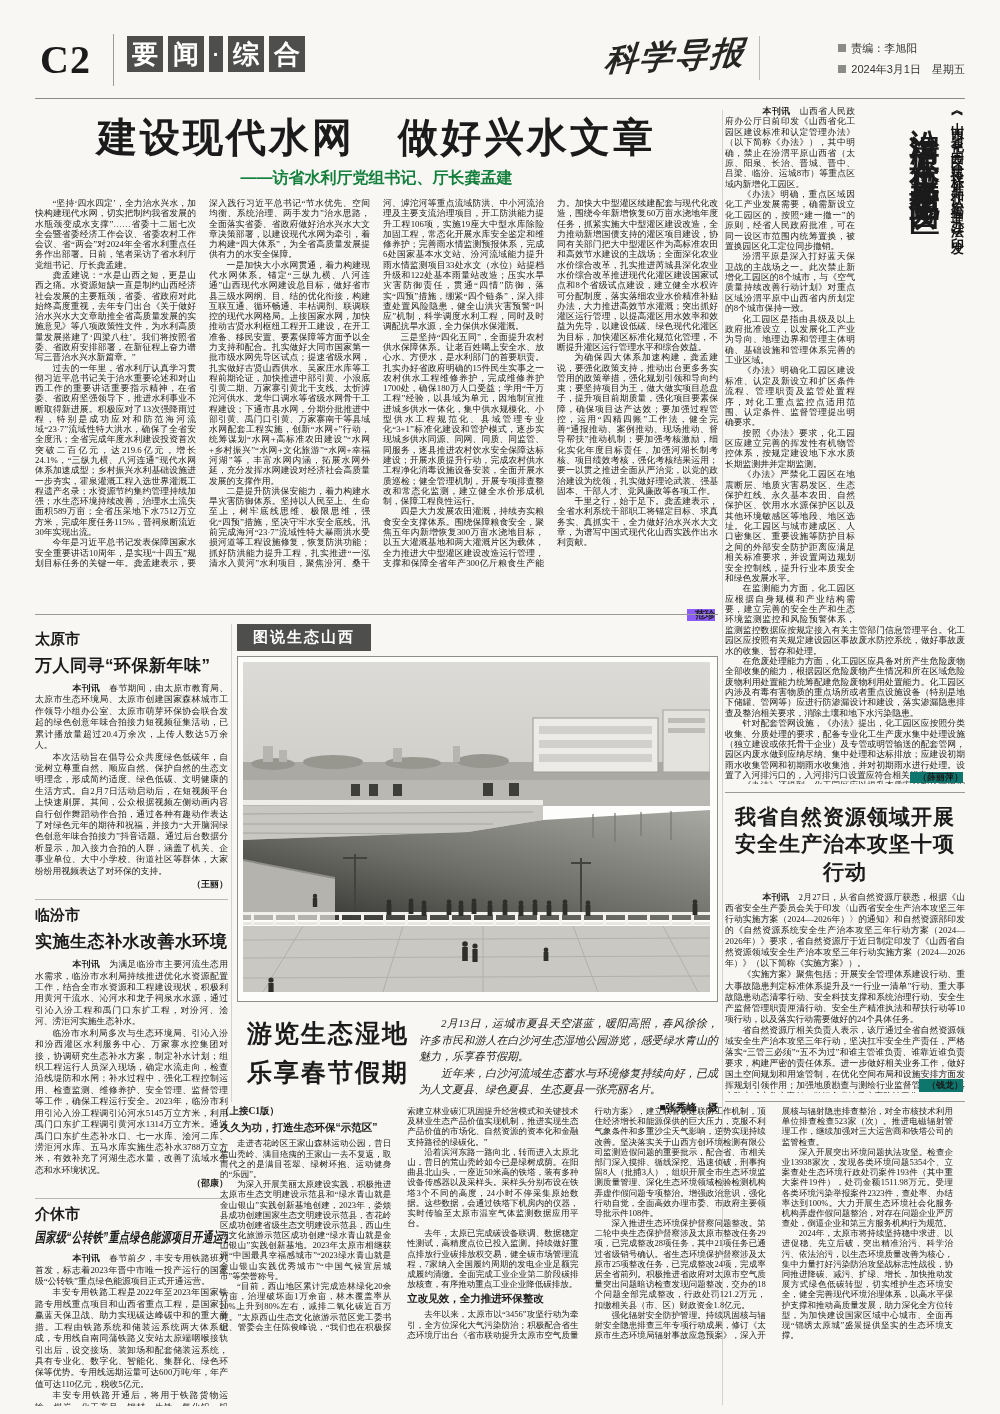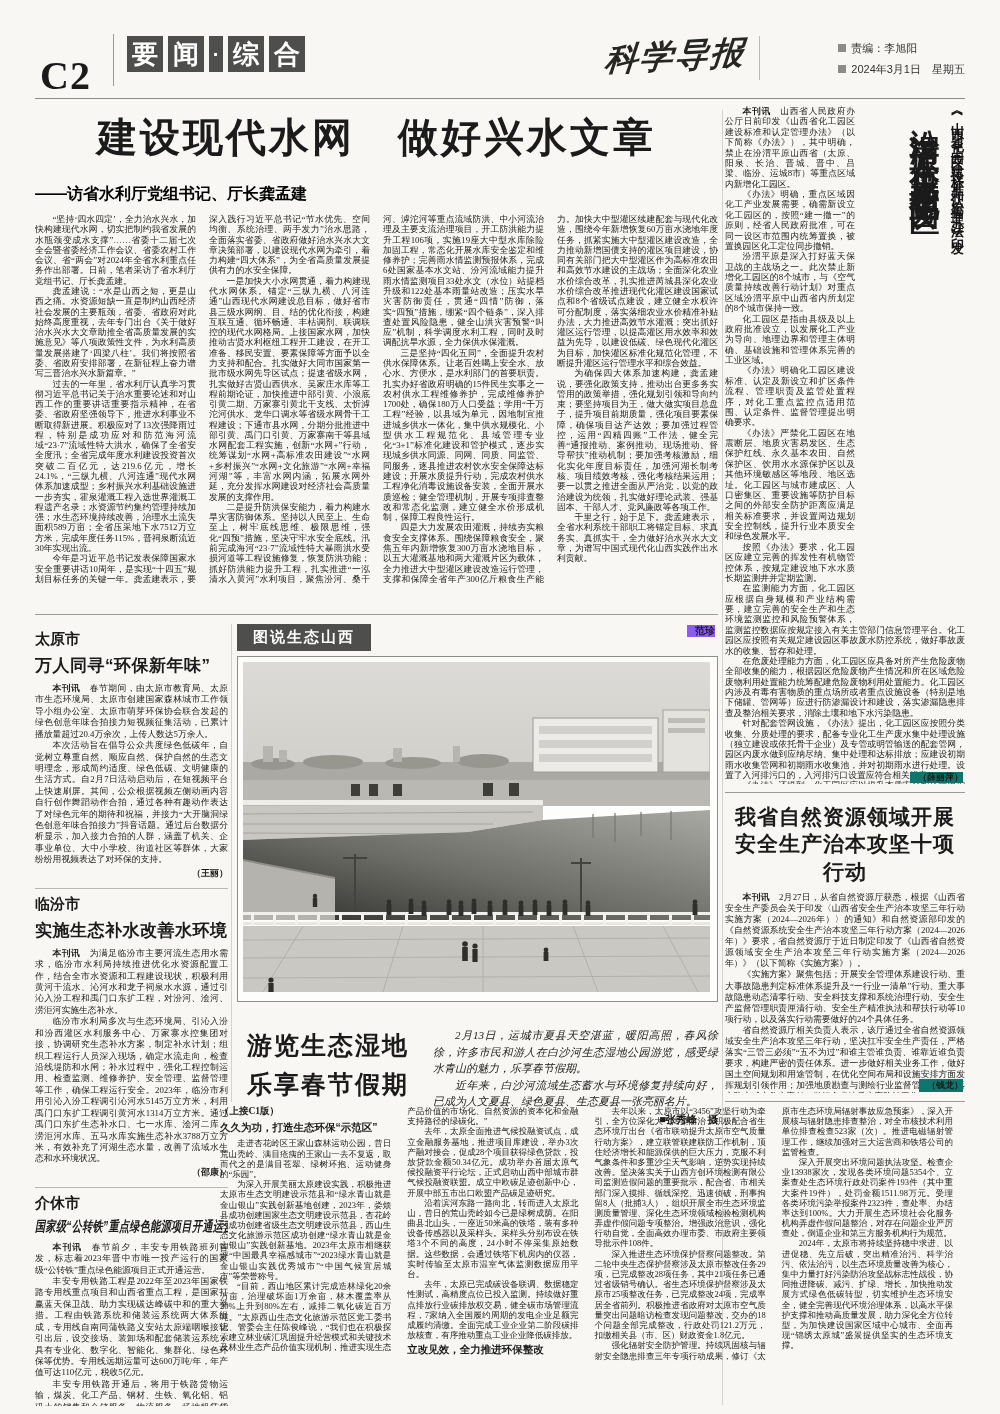--- a/index.html
+++ b/index.html
@@ -1,35 +1,35 @@
 <!DOCTYPE html>
 <html><head>
 <meta charset="utf-8">
 <style>
   html,body{margin:0;padding:0;background:#e8e7e3;}
   #page{position:relative;width:1000px;height:1414px;margin:0 auto;background:#f8f7f4;
         font-family:"Liberation Serif",serif;color:#1b1b1b;overflow:hidden;}
   
   .hdr{position:absolute;left:35px;top:28px;right:35px;height:66px;}
-  .c2{position:absolute;left:5px;top:24px;font:700 40px "Liberation Serif",serif;letter-spacing:1px;}
+  .c2{position:absolute;left:5px;top:8px;font:700 40px "Liberation Serif",serif;letter-spacing:1px;}
   .hdr-vline{position:absolute;left:78px;top:6px;width:1px;height:52px;background:#9a9a97;}
   .tiles{position:absolute;left:92px;top:8px;display:flex;gap:5px;align-items:center;}
   .tile{display:flex;align-items:center;justify-content:center;width:36px;height:36px;background:#4e4e4c;
         color:#fff;font:700 26px "Liberation Sans",sans-serif;}
   .tile.narrow{width:14px;font-size:20px;}
   .logo{position:absolute;right:220px;top:6px;font:700 italic 33px "DejaVu Serif",serif;color:#262624;
         transform:skewX(-8deg) rotate(-3deg);letter-spacing:2px;}
   .hdr-vline2{position:absolute;right:205px;top:8px;width:1px;height:44px;background:#bbb;}
   .credits{position:absolute;right:0;top:10px;font:11px "Liberation Sans",sans-serif;color:#333;line-height:1.9;}
   .credits .sq{display:inline-block;width:8px;height:8px;background:#8b8b88;margin-right:5px;}
   .hdr-rule{position:absolute;left:35px;right:35px;top:98px;height:1px;background:#8b8b88;}
   
   .lead{position:absolute;left:35px;top:106px;width:683px;}
   .lead h1{margin:4px 0 0;text-align:center;font:700 40px "Liberation Sans",sans-serif;letter-spacing:3px;}
-  .lead .sub{margin-top:19px;font:600 16px "Liberation Sans",sans-serif;color:#000000;}
+  .lead .sub{margin-top:3px;text-align:center;font:600 16px "Liberation Sans",sans-serif;color:#15803d;}
   .lead-body{position:relative;margin-top:9px;height:424px;overflow:hidden;
              column-count:4;column-gap:13px;font-size:8.8px;line-height:1.17;text-align:justify;}
   .lead-body p{margin:0;text-indent:2em;}
   .lead-author{position:absolute;right:3px;bottom:1px;font-weight:700;font-size:10px;background:#8b5cf6;padding-left:8px;}
   .lead-rule{position:absolute;left:35px;top:614px;width:683px;height:1px;background:#9a9a97;}
   
   .vrule{position:absolute;width:1px;background:#d3d2ce;}
   
   .leftcol{position:absolute;left:35px;top:624px;width:193px;height:782px;overflow:hidden;}
   .city-block{padding:4px 0 8px;border-bottom:1px solid #b9b8b4;}
@@ -39,21 +39,21 @@
   .city-head.condensed{font:700 italic 14px "Liberation Sans",sans-serif;transform:scaleX(.72);
                        transform-origin:left center;white-space:nowrap;width:139%;}
   .city-body{font-size:8.8px;line-height:1.3;text-align:justify;}
   .city-body p{margin:0;text-indent:2em;}
   .city-author{text-align:right;font-weight:700;font-size:9px;margin-top:1px;}
   
   .photosec{position:absolute;left:237px;top:624px;width:481px;}
   .photo-label{display:inline-block;background:#4e4e4c;color:#fff;font:700 15px "Liberation Sans",sans-serif;
                padding:4px 16px;letter-spacing:2px;}
   .photo-frame{margin-top:5px;border:1px solid #8f8e8a;background:#fdfdfb;padding:5px;}
-  .caption{display:flex;gap:14px;margin-top:25px;}
+  .caption{display:flex;margin-top:13px;}
   .cap-title{width:182px;text-align:center;font:700 25px "Liberation Serif",serif;line-height:1.55;letter-spacing:2px;}
   .cap-text{flex:1;font-size:11px;line-height:1.5;font-style:italic;text-align:justify;}
   .cap-text p{margin:0;text-indent:2em;}
   .cap-credit{text-align:right;font-weight:700;font-style:normal;font-size:10.5px;margin-top:2px;}
   
   .rightcol{position:absolute;left:725px;top:106px;width:240px;}
   .art1{position:relative;height:678px;overflow:hidden;font-size:8.8px;line-height:1.18;text-align:justify;}
   .vhead-wrap{float:right;width:102px;height:514px;margin-left:8px;display:flex;justify-content:flex-end;gap:8px;}
   .vhead-main{writing-mode:vertical-rl;font:700 30px "Liberation Sans",sans-serif;letter-spacing:6px;line-height:1.1;}
   .vhead-side{writing-mode:vertical-rl;font:600 13px "Liberation Serif",serif;letter-spacing:6px;color:#141414;line-height:1.2;}
@@ -63,21 +63,21 @@
   .art2{position:relative;height:292px;overflow:hidden;}
   .art2 h2{margin:2px 0 4px;text-align:center;font:700 21px "Liberation Sans",sans-serif;line-height:1.3;letter-spacing:1px;}
   .art2-body{margin-top:7px;font-size:8.8px;line-height:1.26;text-align:justify;}
   .art2-body p{margin:0;text-indent:2em;}
   
   .contart{position:absolute;left:220px;top:1106px;width:733px;height:299px;overflow:hidden;
            column-count:4;column-gap:16px;font-size:8.5px;line-height:1.2;text-align:justify;}
   .contart .note{font-weight:700;font-size:9.5px;margin:0 0 4px;}
   .contart p{margin:0;text-indent:2em;}
   .contart p.subhead{font:700 10.5px "Liberation Sans",sans-serif;text-indent:0;margin:3px 0 3px;}
-  b{font-weight:700;}
+  b{font-weight:700;margin-left:20px;}
 </style>
 </head>
 <body>
 
 <div id="page">
 
   <div class="hdr">
     <div class="c2">C2</div>
     <div class="hdr-vline"></div>
     <div class="tiles">
@@ -355,22 +355,22 @@
       <div class="vhead-wrap">
         <div class="vhead-main">汾渭平原八市禁止新增化工园区</div>
         <div class="vhead-side">《山西省化工园区建设标准和认定管理办法》印发</div>
       </div>
       <div>
           <p><b>本刊讯</b>　山西省人民政府办公厅日前印发《山西省化工园区建设标准和认定管理办法》（以下简称《办法》），其中明确，禁止在汾渭平原山西省（太原、阳泉、长治、晋城、晋中、吕梁、临汾、运城8市）等重点区域内新增化工园区。</p>
           <p>《办法》明确，重点区域因化工产业发展需要，确需新设立化工园区的，按照“建一撤一”的原则，经省人民政府批准，可在同一设区市范围内统筹置换，被置换园区化工定位同步撤销。</p>
           <p>汾渭平原是深入打好蓝天保卫战的主战场之一。此次禁止新增化工园区的8个城市，与《空气质量持续改善行动计划》对重点区域汾渭平原中山西省内所划定的8个城市保持一致。</p>
           <p>化工园区是指由县级及以上政府批准设立，以发展化工产业为导向、地理边界和管理主体明确、基础设施和管理体系完善的工业区域。</p>
           <p>《办法》明确化工园区建设标准、认定及新设立和扩区条件流程、管理职责及监管处置程序，对化工重点监控点适用范围、认定条件、监督管理提出明确要求。</p>
+          <p>按照《办法》要求，化工园区应建立完善的挥发性有机物管控体系，按规定建设地下水水质长期监测井并定期监测。</p>
           <p>《办法》严禁化工园区在地震断层、地质灾害易发区、生态保护红线、永久基本农田、自然保护区、饮用水水源保护区以及其他环境敏感区等地段、地区选址。化工园区与城市建成区、人口密集区、重要设施等防护目标之间的外部安全防护距离应满足相关标准要求，并设置周边规划安全控制线，提升行业本质安全和绿色发展水平。</p>
-          <p>按照《办法》要求，化工园区应建立完善的挥发性有机物管控体系，按规定建设地下水水质长期监测井并定期监测。</p>
           <p>在监测能力方面，化工园区应根据自身规模和产业结构需要，建立完善的安全生产和生态环境监测监控和风险预警体系，监测监控数据应按规定接入有关主管部门信息管理平台。化工园区应按照有关规定建设园区事故废水防控系统，做好事故废水的收集、暂存和处理。</p>
           <p>在危废处理能力方面，化工园区应具备对所产生危险废物全部收集的能力，根据园区危险废物产生情况和所在区域危险废物利用处置能力统筹配建危险废物利用处置能力。化工园区内涉及有毒有害物质的重点场所或者重点设施设备（特别是地下储罐、管网等）应进行防渗漏设计和建设，落实渗漏隐患排查及整治相关要求，消除土壤和地下水污染隐患。</p>
           <p>针对配套管网设施，《办法》提出，化工园区应按照分类收集、分质处理的要求，配备专业化工生产废水集中处理设施（独立建设或依托骨干企业）及专管或明管输送的配套管网，园区内废水做到应纳尽纳、集中处理和达标排放；应建设初期雨水收集管网和初期雨水收集池，并对初期雨水进行处理。设置了入河排污口的，入河排污口设置应符合相关规定。</p>
           <p>《办法》还提到，化工园区应以提升本质安全和环境保护水平为目的，建立集安全生产、生态环境保护、应急救援和公共服务于一体的智慧化工园区平台。</p>
         </div>
       <div class="art-author">（薛丽萍）</div>
     </div>
     <div class="r-rule"></div>
     <div class="art2">
       <h2>
@@ -387,21 +387,20 @@
     <div class="r-rule"></div>
   </div>
 
   <div class="contart">
     <div class="note">（上接C1版）</div>
     <div>
         <p class="subhead">久久为功，打造生态环保“示范区”</p>
         <p>走进杏花岭区王家山森林运动公园，昔日荒山秃岭、满目疮痍的王家山一去不复返，取而代之的是满目苍翠、绿树环抱、运动健身的“乐园”。</p>
         <p>为深入开展美丽太原建设实践，积极推进太原市生态文明建设示范县和“绿水青山就是金山银山”实践创新基地创建，2023年，娄烦县成功创建国家生态文明建设示范县，杏花岭区成功创建省级生态文明建设示范县，西山生态文化旅游示范区成功创建“绿水青山就是金山银山”实践创新基地。2023年太原市相继获评“中国最具幸福感城市”“2023绿水青山就是金山银山实践优秀城市”“中国气候宜居城市”等荣誉称号。</p>
         <p>“目前，西山地区累计完成造林绿化20余万亩，治理破坏面1万余亩，林木覆盖率从20%上升到80%左右，减排二氧化碳近百万吨。”太原西山生态文化旅游示范区党工委书记、管委会主任陈俊峰说，“我们也在积极探索建立林业碳汇巩固提升经营模式和关键技术及林业生态产品价值实现机制，推进实现生态产品价值的市场化、自然资源的资本化和金融支持路径的绿碳化。”</p>
-        <p>去年，太原全面推进气候投融资试点，成立金融服务基地，推进项目库建设，举办3次产融对接会，促成28个项目获得绿色贷款，投放贷款金额50.34亿元。成功举办首届太原气候投融资平行论坛，正式启动山西中部城市群气候投融资联盟。成立中欧碳足迹创新中心，开展中部五市出口欧盟产品碳足迹研究。</p>
         <p>沿着滨河东路一路向北，转而进入太原北山，昔日的荒山秃岭如今已是绿树成荫。在阳曲县北山头，一座近50米高的铁塔，装有多种设备传感器以及采样头。采样头分别布设在铁塔3个不同的高度，24小时不停采集原始数据。这些数据，会通过铁塔下机房内的仪器，实时传输至太原市温室气体监测数据应用平台。</p>
         <p>去年，太原已完成碳设备联调、数据稳定性测试，高精度点位已投入监测。持续做好重点排放行业碳排放权交易，健全碳市场管理流程，7家纳入全国履约周期的发电企业足额完成履约清缴。全面完成工业企业第二阶段碳排放核查，有序推动重点工业企业降低碳排放。</p>
         <p class="subhead">立改见效，全力推进环保整改</p>
         <p>去年以来，太原市以“3456”攻坚行动为牵引，全方位深化大气污染防治；积极配合省生态环境厅出台《省市联动提升太原市空气质量行动方案》，建立联管联建联防工作机制，顶住经济增长和能源保供的巨大压力，克服不利气象条件和多重沙尘天气影响，逆势实现持续改善。坚决落实关于山西方创环境检测有限公司监测造假问题的重要批示，配合省、市相关部门深入摸排、循线深挖、迅速侦破，刑事拘留8人（批捕3人），组织开展全市生态环境监测质量管理、深化生态环境领域检验检测机构弄虚作假问题专项整治。增强政治意识，强化行动自觉，全面高效办理市委、市政府主要领导批示件108件。</p>
         <p>深入推进生态环境保护督察问题整改。第二轮中央生态保护督察涉及太原市整改任务29项，已完成整改28项任务，其中21项任务已通过省级销号确认。省生态环境保护督察涉及太原市25项整改任务，已完成整改24项，完成率居全省前列。积极推进省政府对太原市空气质量突出问题暗访检查发现问题整改，交办的18个问题全部完成整改，行政处罚121.2万元，扣缴相关县（市、区）财政资金1.8亿元。</p>
         <p>强化辐射安全防护管理。持续巩固核与辐射安全隐患排查三年专项行动成果，修订《太原市生态环境局辐射事故应急预案》，深入开展核与辐射隐患排查整治，对全市核技术利用单位排查检查523家（次）。推进电磁辐射管理工作，继续加强对三大运营商和铁塔公司的监管检查。</p>
         <p>深入开展突出环境问题执法攻坚。检查企业13938家次，发现各类环境问题5354个、立案查处生态环境行政处罚案件193件（其中重大案件19件），处罚金额1511.98万元。受理各类环境污染举报案件2323件，查处率、办结率达到100%。大力开展生态环境社会化服务机构弄虚作假问题整治，对存在问题企业严厉查处，倒逼企业和第三方服务机构行为规范。</p>
         <p>2024年，太原市将持续坚持稳中求进、以进促稳、先立后破，突出精准治污、科学治污、依法治污，以生态环境质量改善为核心，集中力量打好污染防治攻坚战标志性战役，协同推进降碳、减污、扩绿、增长，加快推动发展方式绿色低碳转型，切实维护生态环境安全，健全完善现代环境治理体系，以高水平保护支撑和推动高质量发展，助力深化全方位转型，为加快建设国家区域中心城市、全面再现“锦绣太原城”盛景提供坚实的生态环境支撑。</p>
       </div>
   </div>

